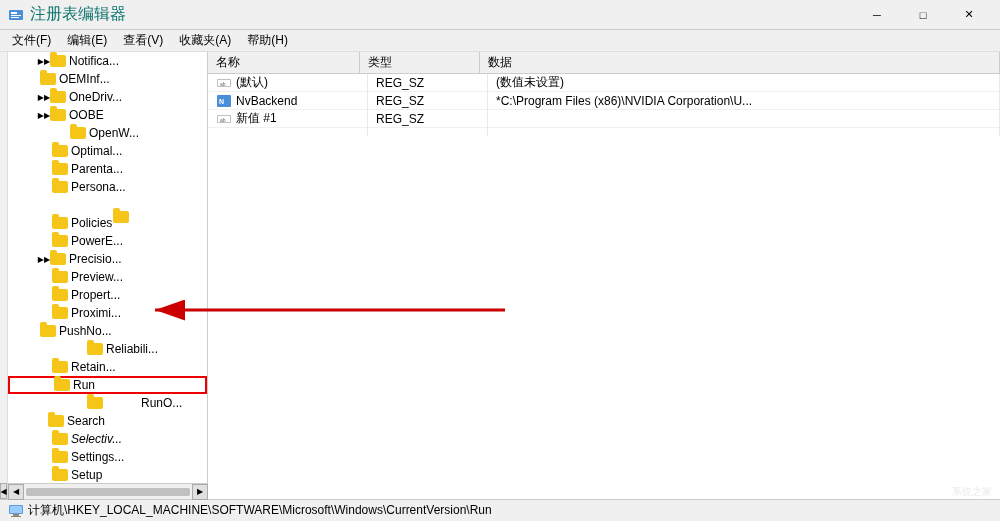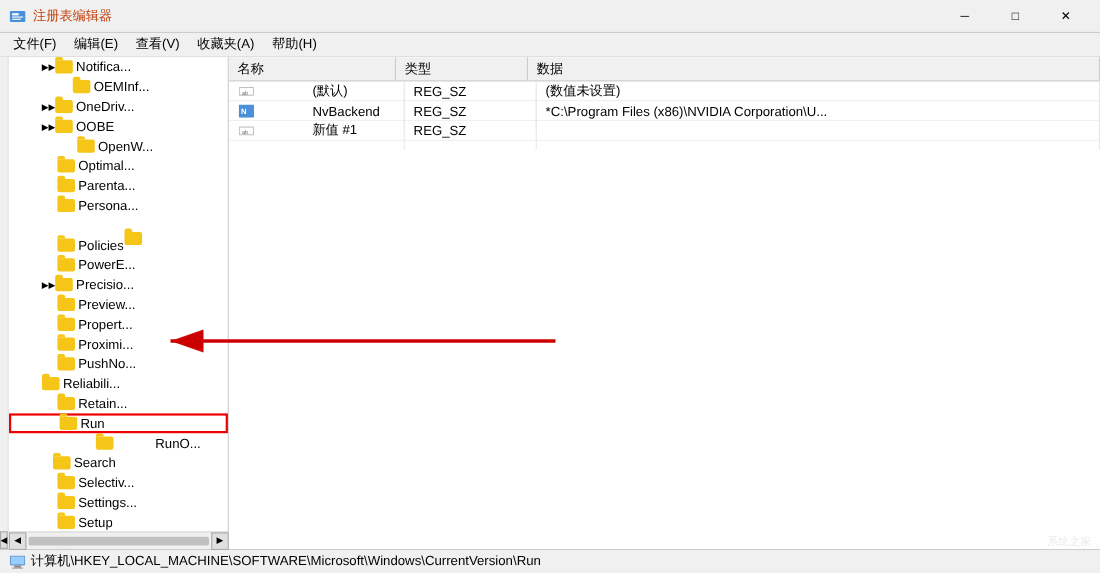--- a/index.html
+++ b/index.html
@@ -25,22 +25,22 @@
     .title-bar-icon {
       width: 16px;
       height: 16px;
       margin-right: 6px;
       display: flex;
       align-items: center;
       justify-content: center;
     }
     .title-bar-title {
       flex: 1;
-      font-size: 12px;
-      color: #c2410c;
+      font-size: 16px;
+      color: #0f766e;
     }
     .title-bar-controls {
       display: flex;
       gap: 0;
     }
     .title-bar-btn {
       width: 46px;
       height: 30px;
       display: flex;
       align-items: center;
@@ -197,21 +197,20 @@
     .table-cell {
       padding: 17px 8px;
       font-size: 12px;
       overflow: hidden;
       text-overflow: ellipsis;
       white-space: nowrap;
       height: 100%;
       display: flex;
       align-items: center;
       border-right: 1px solid #e8e8e8;
-      gap: 48px;
     }
     .cell-name { width: 160px; }
     .cell-type { width: 120px; }
     .cell-data { flex: 1; }
 
     .row-icon {
       width: 16px;
       height: 14px;
       margin-right: 4px;
       flex-shrink: 0;
@@ -280,21 +279,21 @@
       <div class="tree-scroll">
 
         <div class="tree-item" style="padding-left:30px;">
           <div class="tree-arrow expanded" style="color:#000;font-size:8px;width:12px;">▶</div>
           <div class="folder-icon">
               <div class="folder-yellow"></div>
             </div>
           <span class="tree-label">Notifica...</span>
         </div>
 
-        <div class="tree-item" style="padding-left:44px;">
+        <div class="tree-item" style="padding-left:18px;">
           <div class="tree-arrow empty"></div>
           <div class="folder-icon">
               <div class="folder-yellow"></div>
             </div>
           <span class="tree-label">OEMInf...</span>
         </div>
 
         <div class="tree-item" style="padding-left:30px;">
           <div class="tree-arrow expanded" style="color:#000;font-size:8px;width:12px;">▶</div>
           <div class="folder-icon">
@@ -392,29 +391,29 @@
         </div>
 
         <div class="tree-item" style="padding-left:30px;">
           <div class="tree-arrow empty"></div>
           <div class="folder-icon">
               <div class="folder-yellow"></div>
             </div>
           <span class="tree-label">Proximi...</span>
         </div>
 
-        <div class="tree-item" style="padding-left:30px;">
+        <div class="tree-item" style="padding-left:18px;">
           <div class="tree-arrow empty"></div>
           <div class="folder-icon">
               <div class="folder-yellow"></div>
             </div>
           <span class="tree-label">PushNo...</span>
         </div>
 
-        <div class="tree-item" style="padding-left:16px;">
+        <div class="tree-item" style="padding-left:16px;justify-content:center;">
           <div class="tree-arrow empty"></div>
           <div class="folder-icon">
               <div class="folder-yellow"></div>
             </div>
           <span class="tree-label">Reliabili...</span>
         </div>
 
         <div class="tree-item" style="padding-left:30px;">
           <div class="tree-arrow empty"></div>
           <div class="folder-icon">
@@ -440,21 +439,21 @@
         </div>
 
         <div class="tree-item" style="padding-left:26px;">
           <div class="tree-arrow empty"></div>
           <div class="folder-icon">
               <div class="folder-yellow"></div>
             </div>
           <span class="tree-label">Search</span>
         </div>
 
-        <div class="tree-item" style="padding-left:30px;">
+        <div class="tree-item" style="padding-left:30px;font-style:italic;">
           <div class="tree-arrow empty"></div>
           <div class="folder-icon">
               <div class="folder-yellow"></div>
             </div>
           <span class="tree-label">Selectiv...</span>
         </div>
 
         <div class="tree-item" style="padding-left:30px;">
           <div class="tree-arrow empty"></div>
           <div class="folder-icon">

